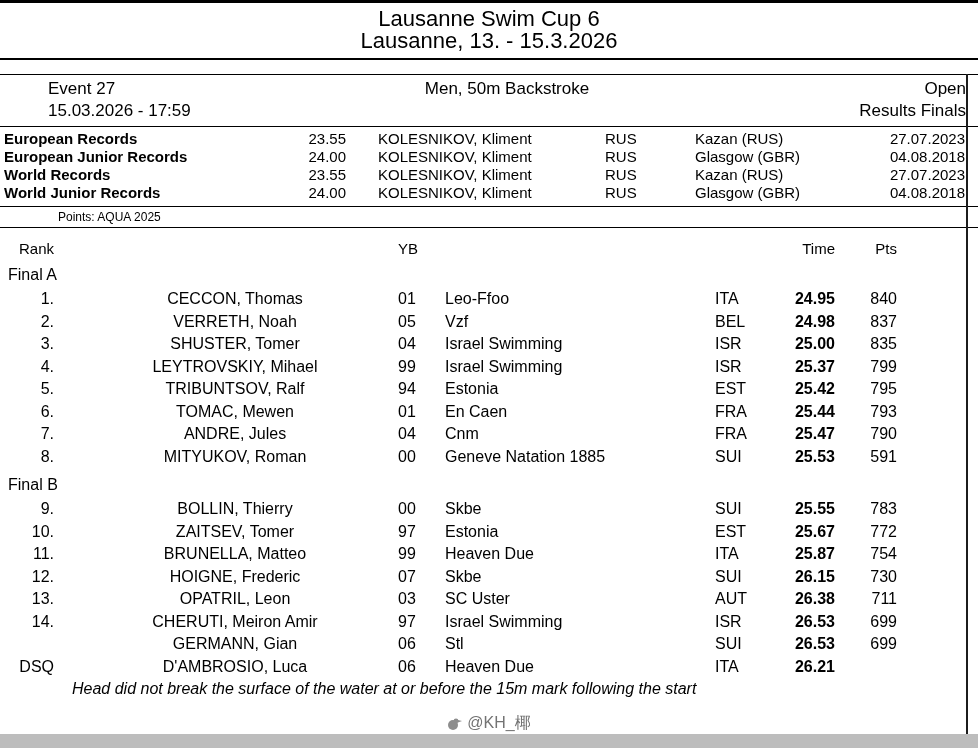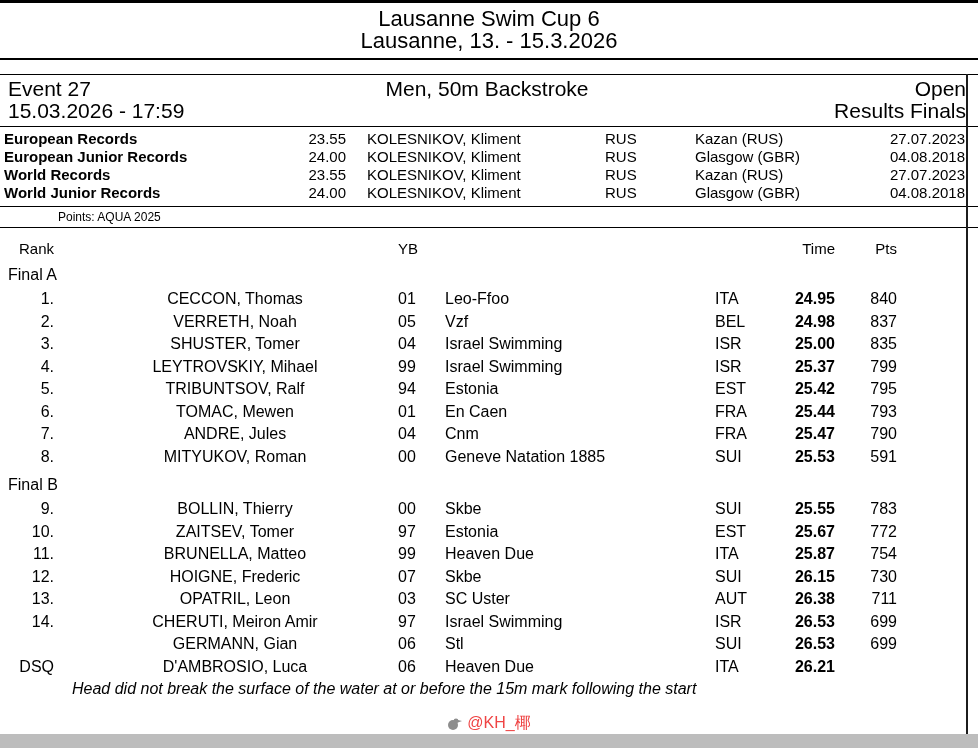--- a/index.html
+++ b/index.html
@@ -12,31 +12,31 @@
   }
   .rule { background: #000; width: 100%; }
   .rule-3 { height: 3px; }
   .rule-2 { height: 2px; }
   .rule-1 { height: 1px; }
   .spacer { height: 14px; }
 
   .titleblock { text-align: center; padding: 5px 0 6px; }
   .titleblock div { font-size: 22px; line-height: 22px; }
 
-  .eventblock { padding: 3px 12px 4px 8px; font-size: 21px; }
+  .eventblock { padding: 3px 12px 4px 8px; font-size: 17px; margin-left: 40px; }
   .ev-row1 { display: grid; grid-template-columns: 1fr auto 1fr; line-height: 22px; }
   .ev-row1 .c { text-align: center; }
   .ev-row1 .r { text-align: right; }
   .ev-row2 { display: flex; justify-content: space-between; line-height: 22px; }
 
   .records { padding: 3px 0 4px; font-size: 15px; }
   .rec-row { display: grid; grid-template-columns: 296px 50px 259px 90px 180px 1fr; line-height: 18px; }
   .rc.label { padding-left: 4px; font-weight: bold; }
   .rc.rtime { text-align: right; }
-  .rc.rname { padding-left: 21px; }
+  .rc.rname { padding-left: 32px; }
   .rc.rdate { text-align: right; padding-right: 13px; }
 
   .points-note { font-size: 12px; padding: 3px 0 3px 14px; line-height: 14px; margin-left: 44px; }
 
   .res-header {
     display: grid; grid-template-columns: 54px 344px 47px 270px 65px 55px 62px 1fr;
     font-size: 15px; padding-top: 12px; line-height: 18px;
   }
   .res-header .h-rank { text-align: right; }
   .res-header .h-yb { }
@@ -51,21 +51,21 @@
   }
   .cell.rank { text-align: right; }
   .cell.name { padding-left: 18px; text-align: center; }
   .cell.time { text-align: right; font-weight: bold; }
   .cell.pts  { text-align: right; }
 
   .dsq-note { font-style: italic; padding-left: 72px; font-size: 16px; line-height: 22px; }
 
   .watermark {
     position: absolute; left: 0; right: 0; bottom: 16px;
-    text-align: center; color: #ef4444; font-size: 16px; line-height: 18px;
+    text-align: center; color: #737373; font-size: 16px; line-height: 18px;
   }
   .watermark svg { vertical-align: middle; margin-right: 4px; }
 
   .right-line { position: absolute; top: 74px; bottom: 14px; left: 966px; width: 2px; background: #1c1c1c; }
   .bottom-strip { position: absolute; left: 0; bottom: 0; width: 100%; height: 14px; background: #bdbdbd; }
 </style>
 </head>
 <body>
 
 <div class="rule rule-3"></div>

